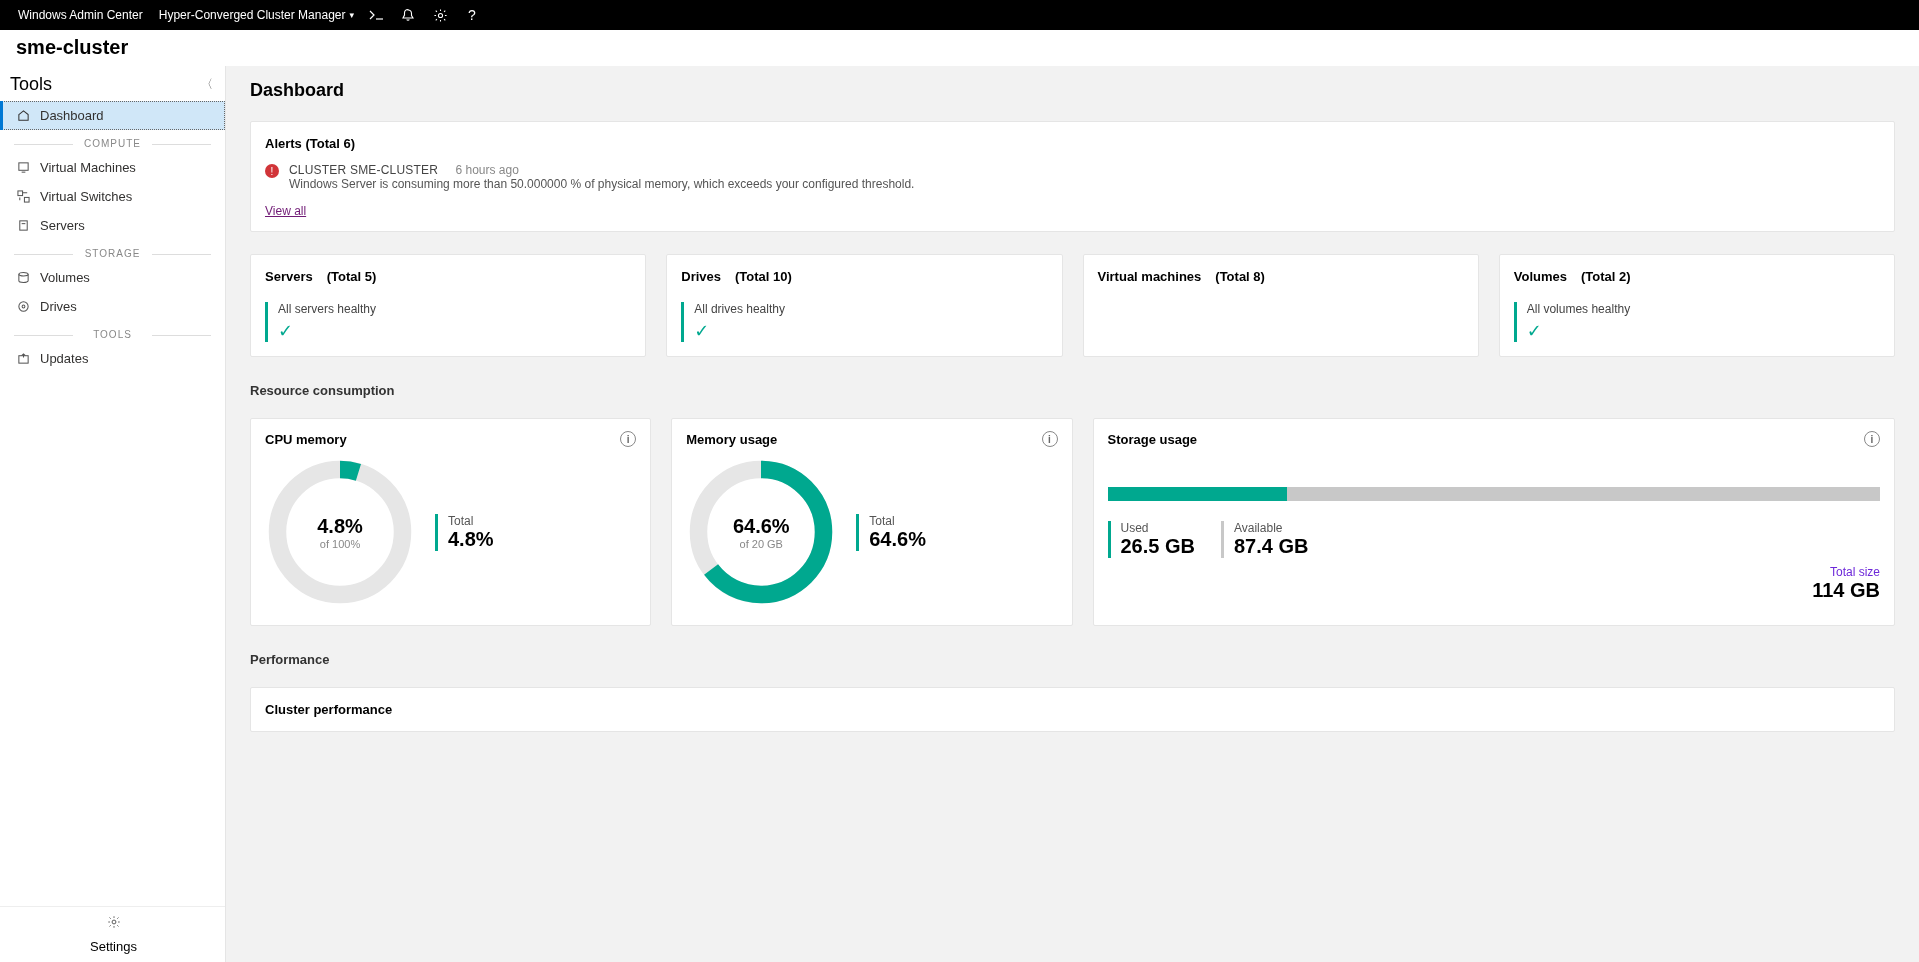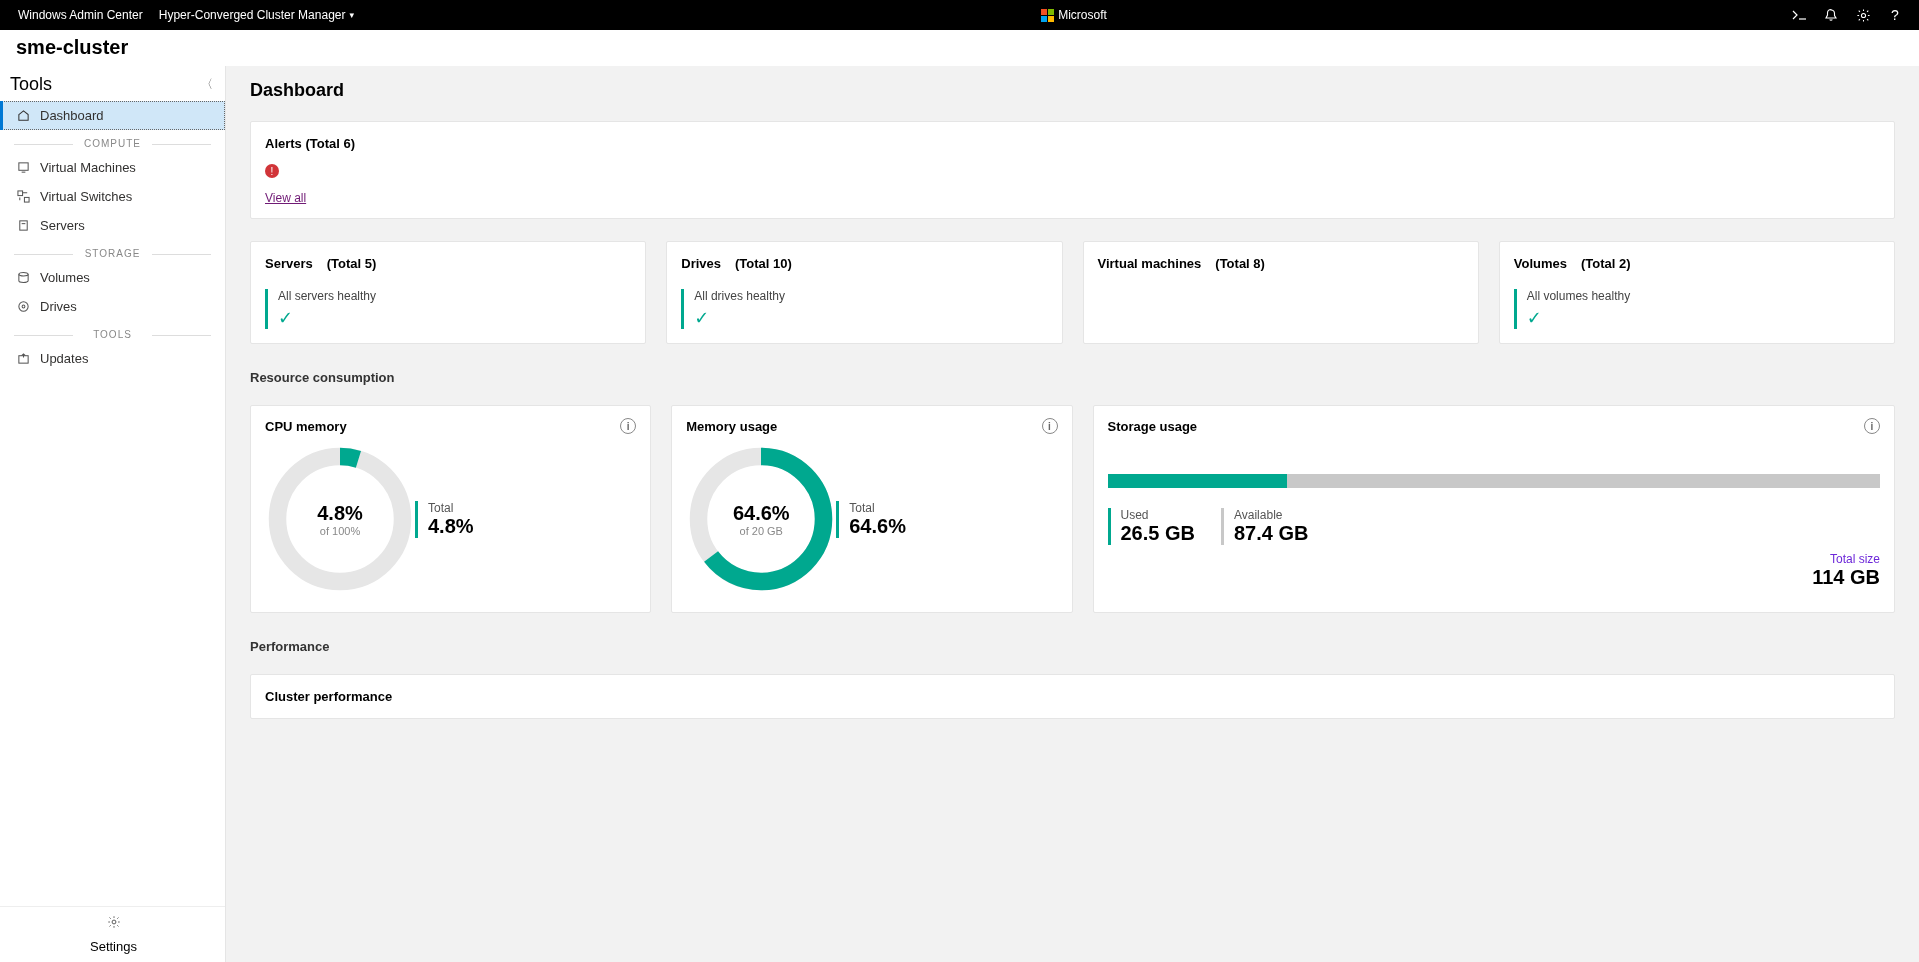--- a/index.html
+++ b/index.html
@@ -48,21 +48,21 @@
   .statgap{height:4px;}
   .stat.bar2{border-left-color:#0078d4;}
   .stat.gray{border-left-color:#c8c8c8;}
   .stat .big { font-size:18px; font-weight:600; color:#111; margin-top:2px; }
   .ck { color:#00a88f; font-size:18px; }
   .vmgroup { display:flex; gap:20px; }
   .row3 { display:grid; grid-template-columns:1fr 1fr 2fr; gap:20px; }
   .gauge-card { padding:12px 14px 18px 14px; }
   .gauge-card .ghead { display:flex; justify-content:space-between; align-items:center; font-size:13px; font-weight:600; margin-bottom:10px; }
   .info-ic { width:16px; height:16px; border:1px solid #888; border-radius:50%; font-size:10px; display:flex; align-items:center; justify-content:center; color:#666; cursor:pointer; }
-  .gauge-body { display:flex; align-items:center; }
+  .gauge-body { display:flex; align-items:center; gap:20px; }
   .donut { position:relative; width:150px; height:150px; }
   .donut svg { transform:rotate(-90deg); }
   .donut .center { position:absolute; inset:0; display:flex; flex-direction:column; align-items:center; justify-content:center; }
   .donut .center .v { font-size:20px; font-weight:600; }
   .donut .center .s { font-size:11px; color:#888; }
   .gstat { border-left:3px solid #00a88f; padding-left:10px; }
   .gstat .lbl { font-size:12px; color:#555; }
   .gstat .val { font-size:20px; font-weight:600; }
   .stor { padding:12px 14px 16px 14px; }
   .stor .ghead { display:flex; justify-content:space-between; align-items:center; font-size:13px; font-weight:600; margin-bottom:40px; }
@@ -78,29 +78,20 @@
 <body>
 
 <div class="topbar">
   <div class="left">
     <div class="brand">Windows Admin Center</div>
     <div class="dd">
       <span>Hyper-Converged Cluster Manager</span>
       <span class="chev">▾</span>
     </div>
   </div>
-  <div class="center">
-    <span class="ms-logo">
-      <span style="background:#f25022"></span>
-        <span style="background:#7fba00"></span>
-      <span style="background:#00a4ef"></span>
-        <span style="background:#ffb900"></span>
-    </span>
-    <span class="ms-text">Microsoft</span>
-  </div>
   <div class="right">
     <div class="top-icon">
       <svg width="15" height="11" viewBox="0 0 15 11" fill="none" stroke="currentColor" stroke-width="1.2">
           <path d="M1 1l4 4-4 4"></path>
           <path d="M7 9h7"></path>
         </svg>
     </div>
     <div class="top-icon">
       <svg width="14" height="14" viewBox="0 0 14 14" fill="none" stroke="currentColor" stroke-width="1.1">
           <path d="M7 1.5c-2 0-3.5 1.5-3.5 3.5v2L2 10h10l-1.5-2.5v-2c0-2-1.5-3.5-3.5-3.5z"></path>
@@ -214,20 +205,27 @@
   <div class="content">
     <div class="scroll">
 
       <div class="page-title">Dashboard</div>
 
 
       <div class="card alerts">
         <div class="title">Alerts (Total 6)</div>
         <div class="alert-row">
           <div class="alert-icon">!</div>
+          <div class="alert-body">
+            <div class="line1">
+              <span class="src">CLUSTER SME-CLUSTER</span>
+              <span class="time">6 hours ago</span>
+            </div>
+            <div>Windows Server is consuming more than 50.000000 % of physical memory, which exceeds your configured threshold.</div>
+          </div>
         </div>
         <span class="viewall">View all</span>
       </div>
 
       <div class="row4">
         <div class="card mini">
           <div class="hdr"><span>Servers</span><span class="cnt">(Total 5)</span></div>
           <div class="stat">
             <div>All servers healthy</div>
             <div class="statgap"></div>

